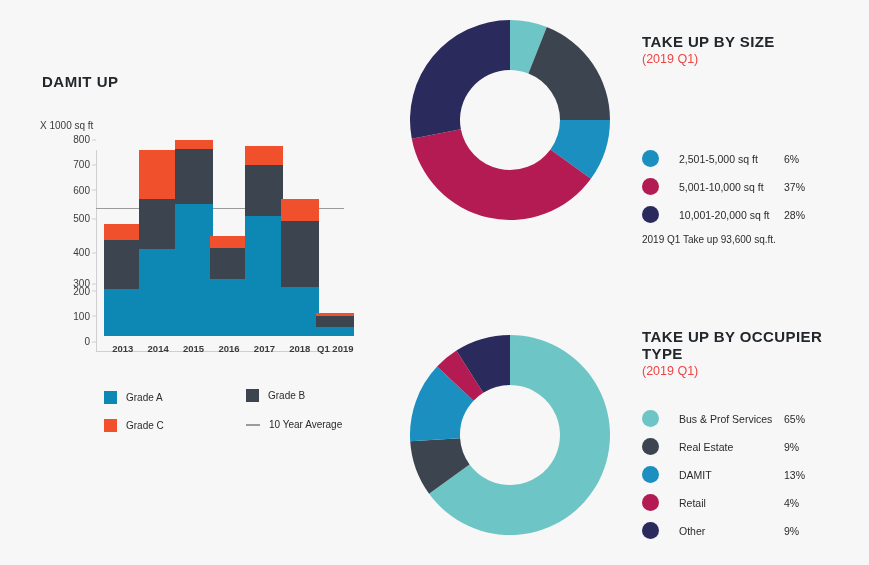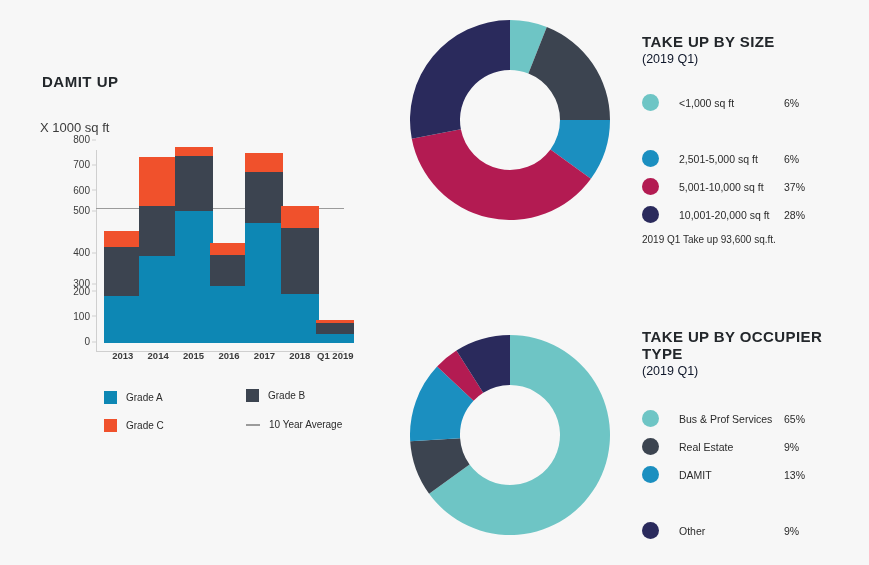--- a/index.html
+++ b/index.html
@@ -12,21 +12,21 @@
     position:relative;
   }
   .panel{position:absolute;}
 
   
   #takeup-panel{left:0;top:0;width:400px;height:565px;}
   .section-title{
     font-size:15px;font-weight:bold;letter-spacing:.5px;color:#23272b;
   }
   #takeup-title{position:absolute;left:42px;top:73px;}
-  #axis-unit{position:absolute;left:40px;top:120px;font-size:13px;color:#3b3b3b;}
+  #axis-unit{position:absolute;left:40px;top:120px;font-size:10px;color:#3b3b3b;}
 
   #plot{
     position:absolute;left:96px;top:150px;width:248px;height:202px;
   }
   #plot .axis-line{
     position:absolute;left:0;top:0;width:1px;height:202px;background:#cfcfcf;
   }
   #plot .axis-base{
     position:absolute;left:0;bottom:0;width:248px;height:1px;background:#cfcfcf;
   }
@@ -35,41 +35,41 @@
     font-size:10px;color:#3b3b3b;transform:translateY(-50%);
     white-space:nowrap;
   }
   .ytick .tickmark{
     position:absolute;left:calc(100% + 2px);top:50%;width:4px;height:1px;background:#cfcfcf;
   }
   #avg-line{
     position:absolute;left:0;width:248px;height:1px;background:#9b9b9b;
   }
   .bar-group{
-    position:absolute;bottom:9px;width:38px;
+    position:absolute;bottom:16px;width:38px;
   }
   .seg{position:absolute;left:0;width:100%;}
   .seg.a{background:#0d87b4;}
   .seg.b{background:#3c4450;}
   .seg.c{background:#f0512c;}
   .xtick{
     position:absolute;top:100%;margin-top:7px;left:50%;transform:translateX(-50%);
     font-size:9.5px;color:#3b3b3b;white-space:nowrap;font-weight:bold;
   }
 
   
   #bar-legend{position:absolute;left:104px;top:389px;width:250px;}
   .lg-row{position:absolute;display:flex;align-items:center;}
   .lg-swatch{width:13px;height:13px;margin-right:9px;flex:none;}
   .lg-line{width:14px;height:2px;background:#9b9b9b;margin-right:9px;flex:none;}
   .lg-label{font-size:10px;color:#2b2b2b;}
 
   
   .rt-title{font-size:15px;font-weight:bold;letter-spacing:.4px;color:#23272b;}
-  .rt-sub{font-size:12.5px;color:#0f172a;margin-top:2px;}
+  .rt-sub{font-size:12.5px;color:#ef4444;margin-top:2px;}
   .legend-item{
     position:absolute;display:flex;align-items:center;width:190px;
   }
   .dot{width:17px;height:17px;border-radius:50%;flex:none;}
   .li-label{font-size:10.5px;color:#2b2b2b;margin-left:20px;width:105px;}
   .li-pct{font-size:10.5px;color:#2b2b2b;}
   .footnote{font-size:10px;color:#2b2b2b;}
 
   
   .donut{position:absolute;}
@@ -86,21 +86,21 @@
 
   <div id="plot">
     <div class="axis-line"></div>
     <div class="axis-base"></div>
     <div id="yticks-host">
         <div class="ytick" style="bottom: 0px;">0<span class="tickmark"></span></div>
         <div class="ytick" style="bottom: 25.25px;">100<span class="tickmark"></span></div>
         <div class="ytick" style="bottom: 50.5px;">200<span class="tickmark"></span></div>
         <div class="ytick" style="bottom: 58px;">300<span class="tickmark"></span></div>
         <div class="ytick" style="bottom: 89px;">400<span class="tickmark"></span></div>
-        <div class="ytick" style="bottom: 131px; text-align: center;">500<span class="tickmark"></span></div>
+        <div class="ytick" style="bottom: 123px; text-align: center;">500<span class="tickmark"></span></div>
         <div class="ytick" style="bottom: 151.5px;">600<span class="tickmark"></span></div>
         <div class="ytick" style="bottom: 176.75px;">700<span class="tickmark"></span></div>
         <div class="ytick" style="bottom: 202px;">800<span class="tickmark"></span></div>
       </div>
     <div id="avg-line" style="bottom: 142.662px;"></div>
     <div id="bars-host">
         <div class="bar-group" style="left: 7.71429px; height: 112.362px;">
           <div class="seg a" style="height: 47.47px; bottom: 0px;"></div>
           <div class="seg b" style="height: 48.7325px; bottom: 47.47px;"></div>
           <div class="seg c" style="height: 16.16px; bottom: 96.2025px;"></div>
@@ -174,25 +174,20 @@
         <path d="M 180.90169943749476 158.77852522924732 A 100 100 0 0 1 1.771274927131131 118.73813145857245 L 50.885637463565565 109.36906572928623 A 50 50 0 0 0 140.45084971874738 129.38926261462365 Z" fill="#b31b52"></path>
         <path d="M 1.771274927131131 118.73813145857245 A 100 100 0 0 1 99.99999999999999 0 L 99.99999999999999 50 A 50 50 0 0 0 50.885637463565565 109.36906572928623 Z" fill="#2a2a5c"></path>
       </svg>
     </div>
 </div>
 
 <div class="panel" style="left:642px;top:33px;width:220px;">
   <div class="rt-title">TAKE UP BY SIZE</div>
   <div class="rt-sub">(2019 Q1)</div>
   <div id="size-legend" style="position:relative;margin-top:28px;height:140px;">
-      <div class="legend-item" style="top: 0px;">
-        <span class="dot" style="background: rgb(110, 197, 197);"></span>
-        <span class="li-label">&lt;1,000 sq ft</span>
-        <span class="li-pct">6%</span>
-      </div>
       <div class="legend-item" style="top: 56px;">
         <span class="dot" style="background: rgb(27, 143, 192);"></span>
         <span class="li-label">2,501-5,000 sq ft</span>
         <span class="li-pct">6%</span>
       </div>
       <div class="legend-item" style="top: 84px;">
         <span class="dot" style="background: rgb(179, 27, 82);"></span>
         <span class="li-label">5,001-10,000 sq ft</span>
         <span class="li-pct">37%</span>
       </div>
@@ -229,19 +224,24 @@
       <div class="legend-item" style="top: 28px;">
         <span class="dot" style="background: rgb(60, 68, 80);"></span>
         <span class="li-label">Real Estate</span>
         <span class="li-pct">9%</span>
       </div>
       <div class="legend-item" style="top: 56px;">
         <span class="dot" style="background: rgb(27, 143, 192);"></span>
         <span class="li-label">DAMIT</span>
         <span class="li-pct">13%</span>
       </div>
+      <div class="legend-item" style="top: 84px;">
+        <span class="dot" style="background: rgb(179, 27, 82);"></span>
+        <span class="li-label">Retail</span>
+        <span class="li-pct">4%</span>
+      </div>
       <div class="legend-item" style="top: 112px;">
         <span class="dot" style="background: rgb(42, 42, 92);"></span>
         <span class="li-label">Other</span>
         <span class="li-pct">9%</span>
       </div>
     </div>
 </div>
 
 </body></html>

